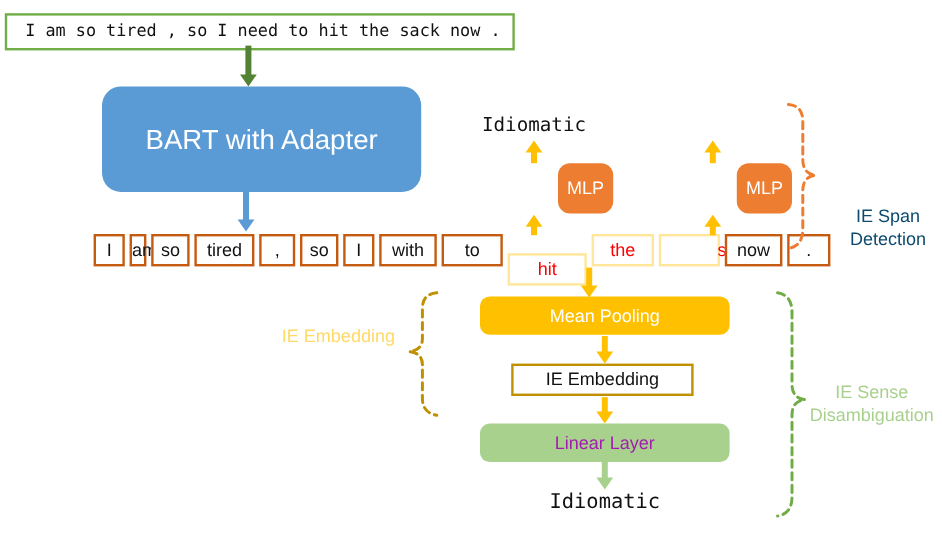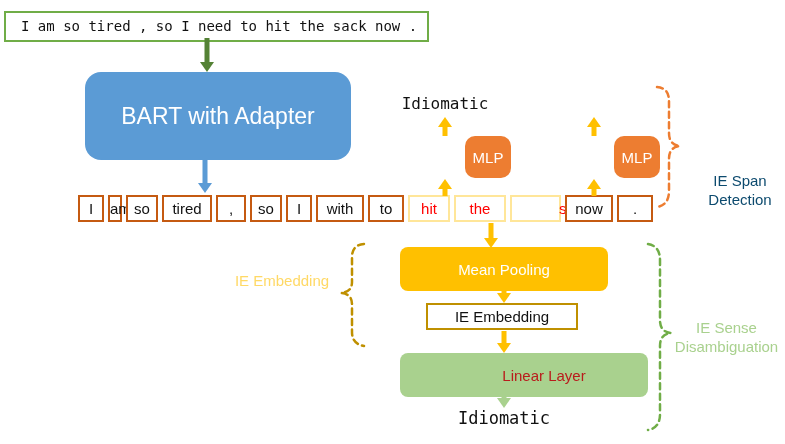--- a/index.html
+++ b/index.html
@@ -60,33 +60,33 @@
   }
 
   .top-label {
     position:absolute; top:94px; height:20px; text-align:center;
     font-family:"DejaVu Sans Mono","Liberation Mono",monospace;
     font-size:16px; color:#111;
   }
 
   
   .mean-pooling {
-    position:absolute; left:400px; top:247px; width:208px; height:44px;
+    position:absolute; left:400px; top:247px; width:208px; height:32px;
     background:#FFC000; border-radius:8px; color:#fff;
     display:flex; align-items:center; justify-content:center; font-size:15px;
   }
   .ie-embedding {
     position:absolute; left:426px; top:303px; width:152px; height:27px;
     box-sizing:border-box; background:#fff; border:2px solid #BF9000; color:#111;
     display:flex; align-items:center; justify-content:center; font-size:15px;
   }
   .linear-layer {
-    position:absolute; left:400px; top:353px; width:208px; height:44px;
-    background:#A9D18E; border-radius:8px; color:#b91c1c;
-    display:flex; align-items:center; justify-content:center; font-size:15px;padding-left:40px;
+    position:absolute; left:400px; top:353px; width:208px; height:32px;
+    background:#A9D18E; border-radius:8px; color:#a21caf;
+    display:flex; align-items:center; justify-content:center; font-size:15px;
   }
   .output-label {
     position:absolute; left:444px; top:408px; width:120px; text-align:center;
     font-family:"DejaVu Sans Mono","Liberation Mono",monospace;
     font-size:17px; color:#111;
   }
 
   
   .brace { position:absolute; }
   .brace path { fill:none; stroke-width:2.5; stroke-linecap:round;
@@ -119,22 +119,22 @@
 
   <div class="token-row" id="token-row">
       <div class="token" style="width: 26px;">I</div>
       <div class="token" style="width: 14px;">am</div>
       <div class="token" style="width: 32px;">so</div>
       <div class="token" style="width: 50px;">tired</div>
       <div class="token" style="width: 30px;">,</div>
       <div class="token" style="width: 32px;">so</div>
       <div class="token" style="width: 26px;">I</div>
       <div class="token" style="width: 48px;">with</div>
-      <div class="token" style="width: 36px;">to</div>
-      <div class="token idiom" style="width: 42px;">hit</div>
+      <div class="token" style="width: 51px;">to</div>
+      <div class="token idiom" style="width: 66px; margin-top: 16px;">hit</div>
       <div class="token idiom" style="width: 52px;">the</div>
       <div class="token idiom" style="width: 29px; padding-left: 47px;">sack</div>
       <div class="token" style="width: 48px;">now</div>
       <div class="token" style="width: 36px;">.</div>
     </div>
 
   <div class="varrow up c-gold" style="left:438px; top:179px; height:17px;">
     <div class="shaft"></div>
     <div class="head"></div>
   </div>

